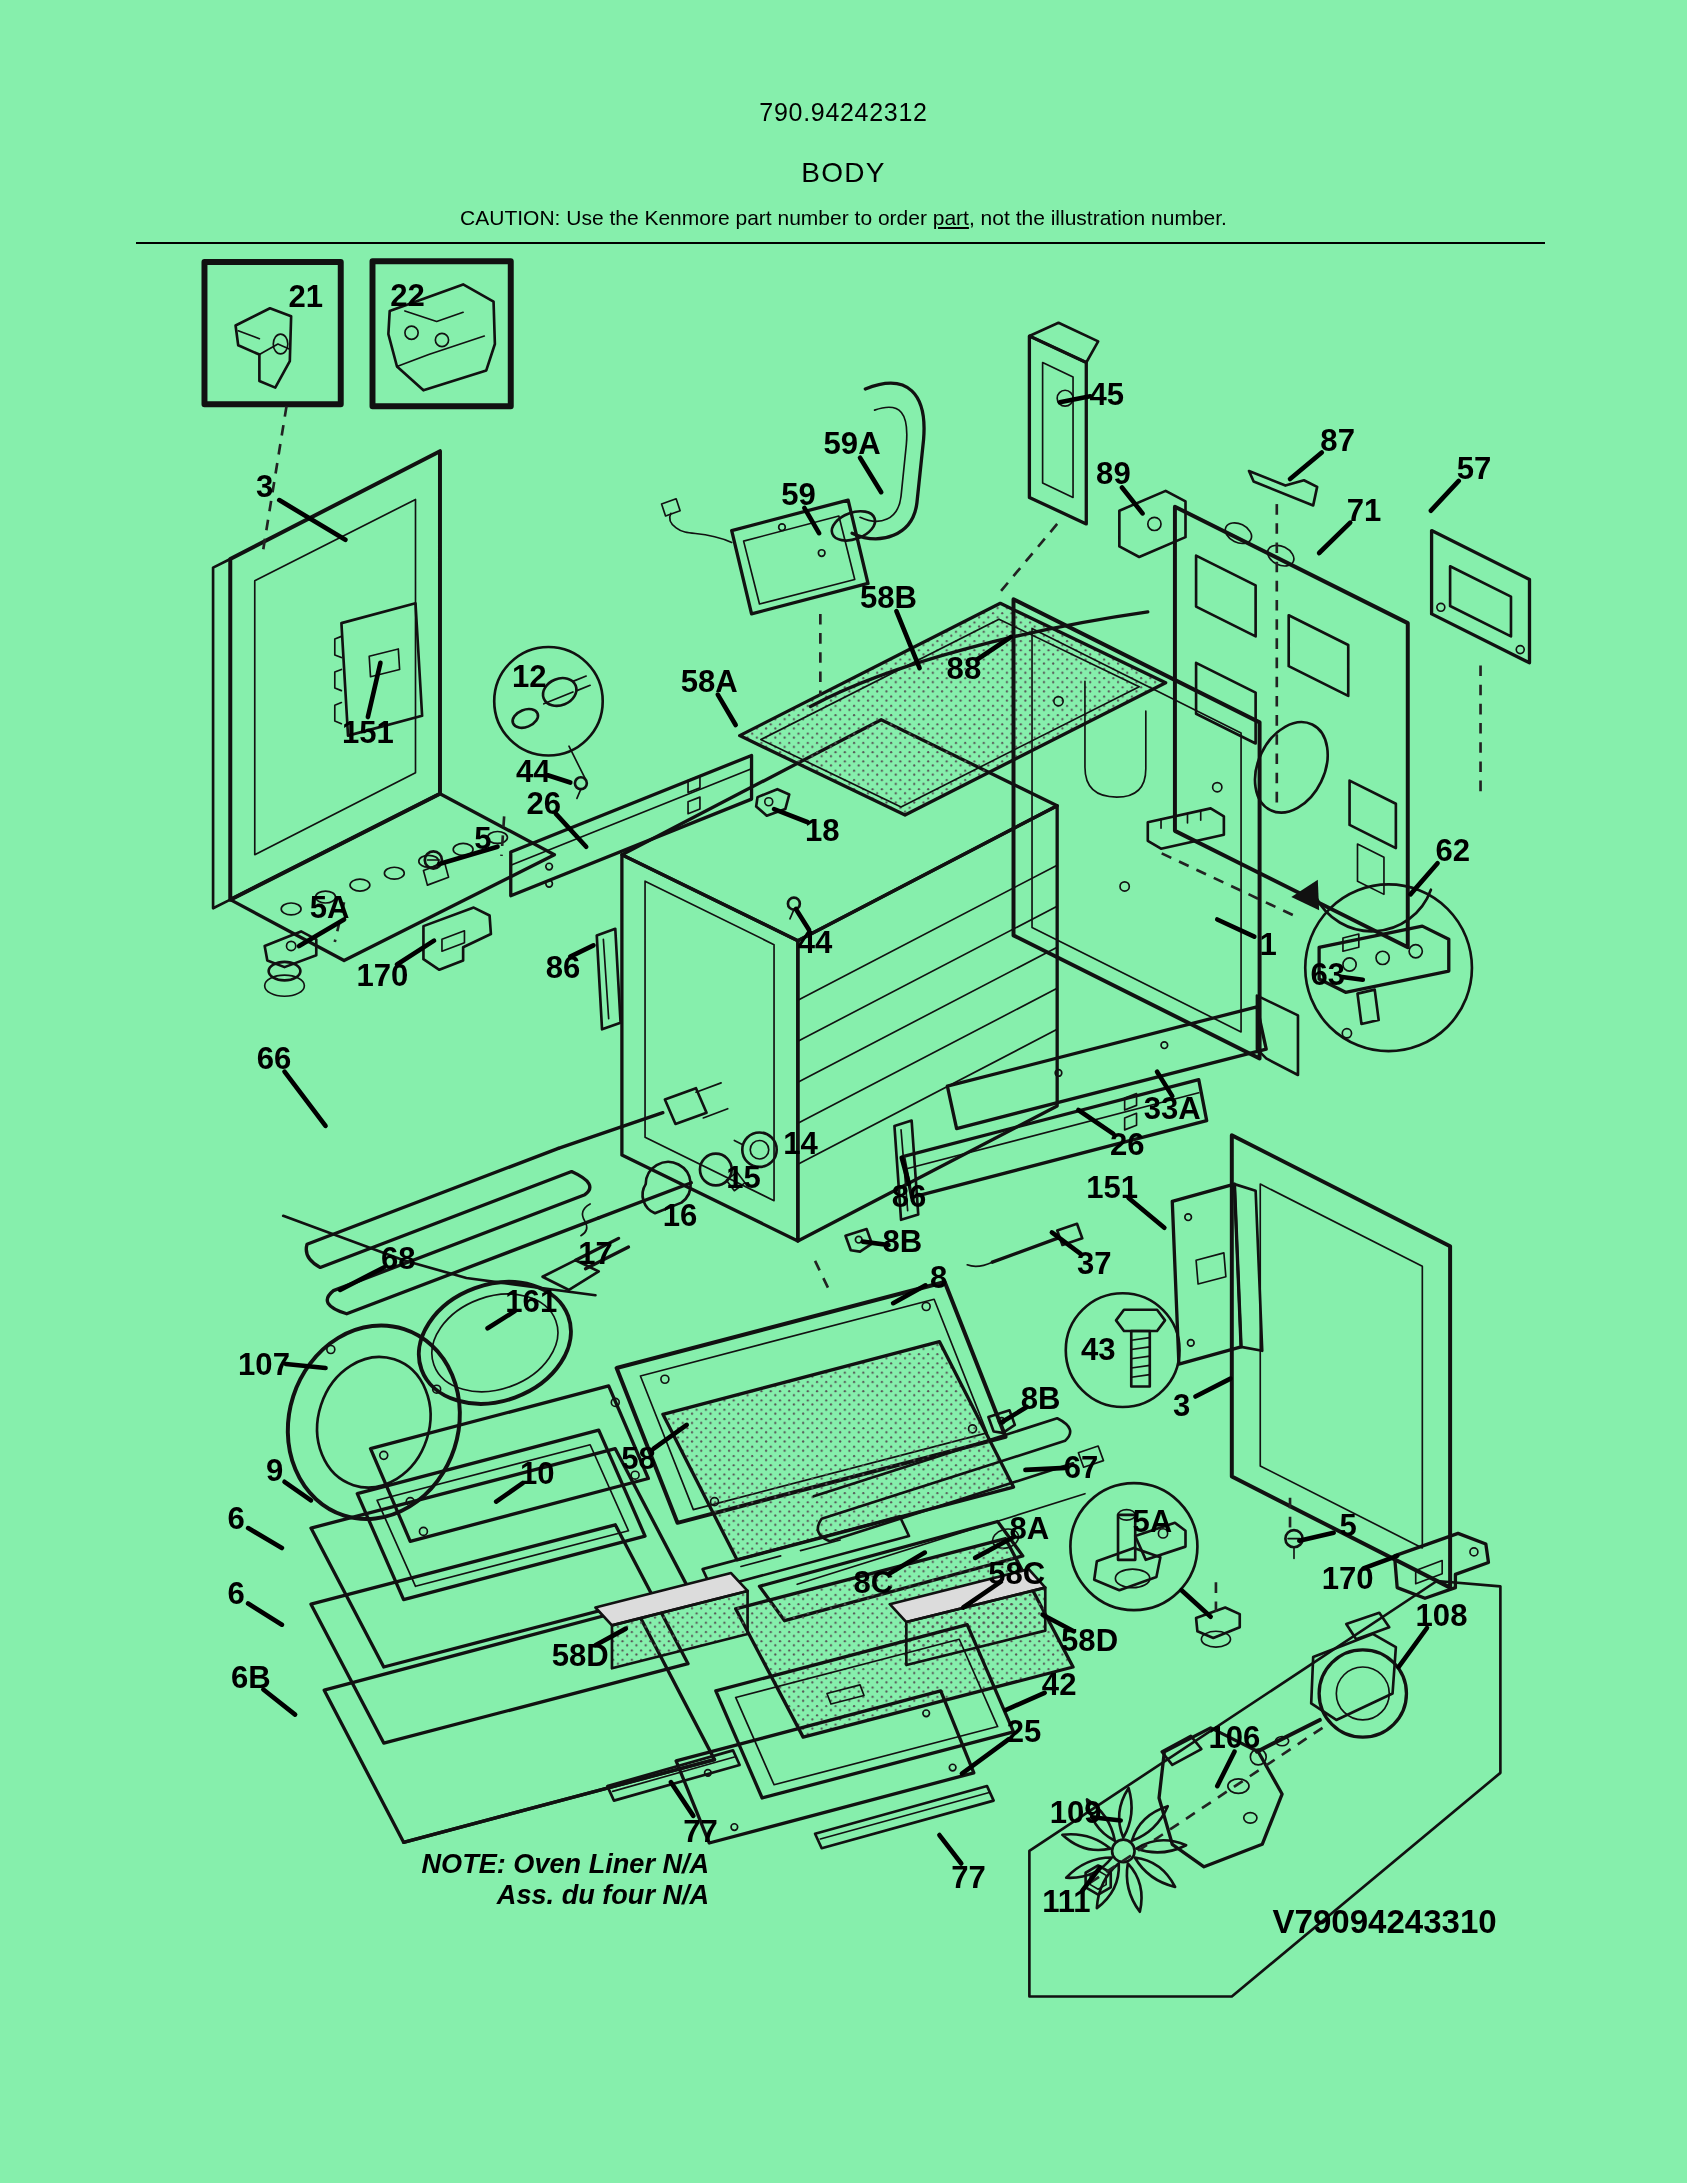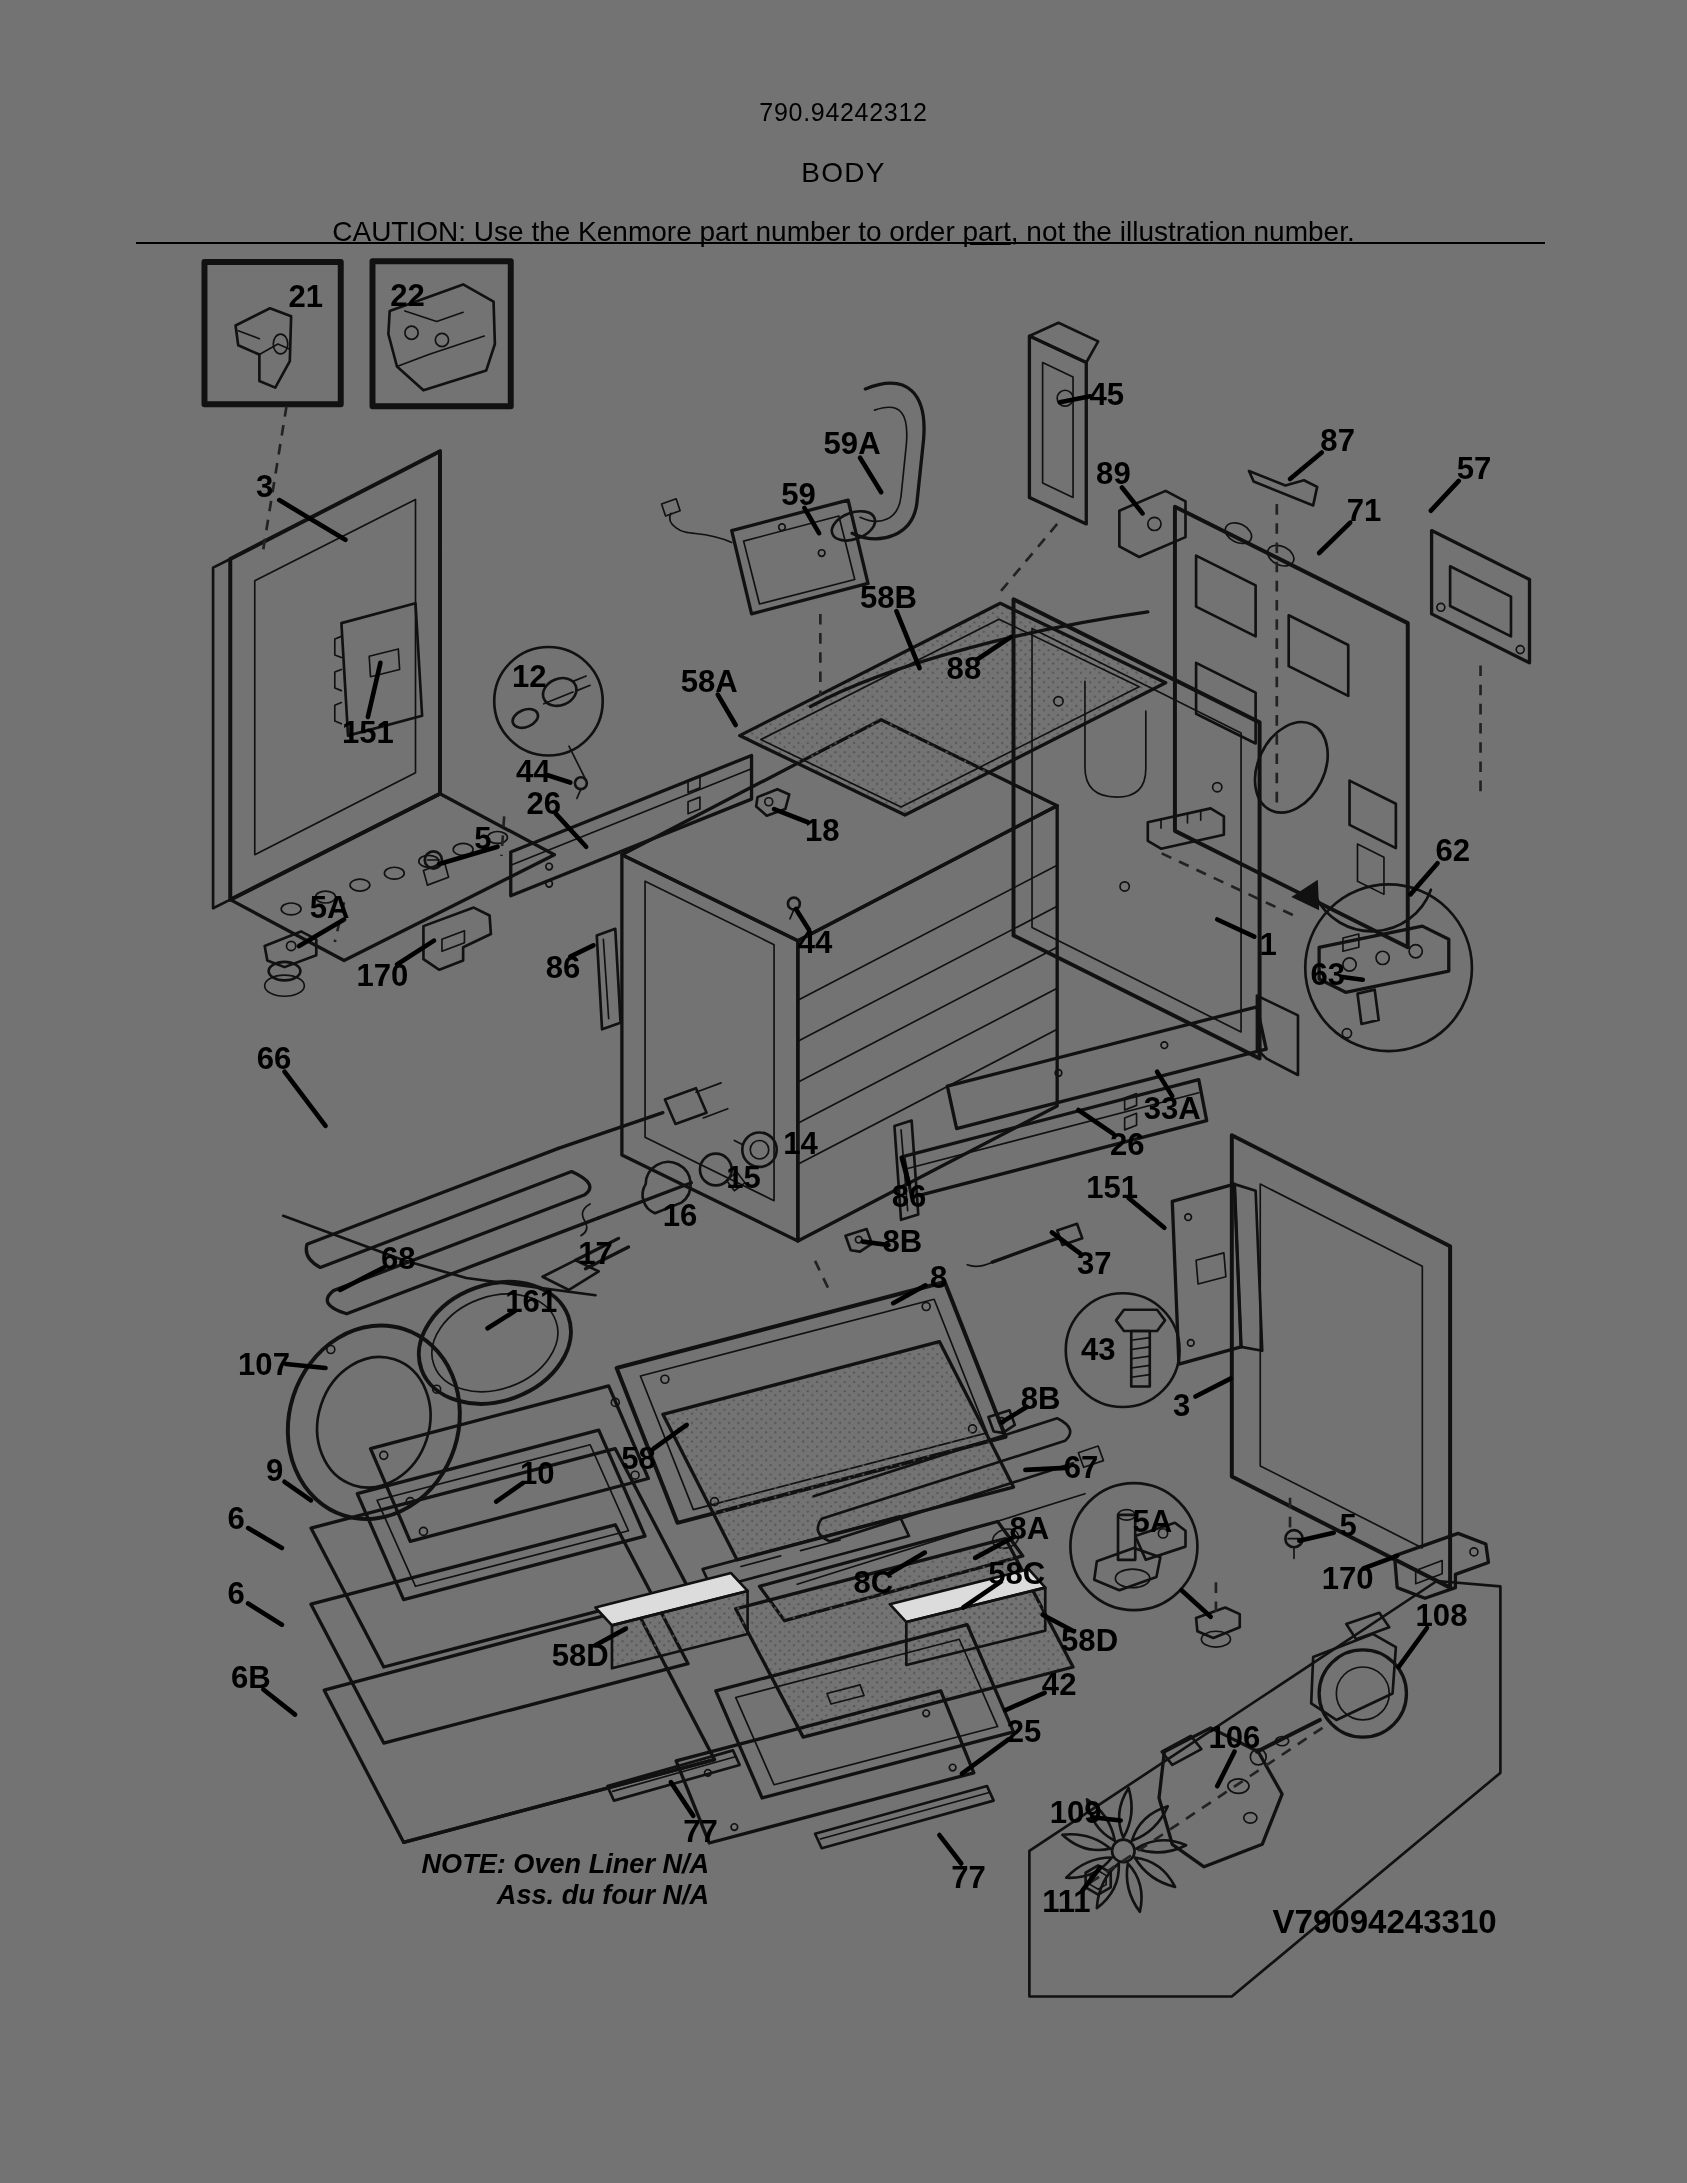--- a/index.html
+++ b/index.html
@@ -1,21 +1,21 @@
 <!DOCTYPE html>
 <html style="font-size:10.6px"><head>
 <meta charset="utf-8">
 <style>
   html,body{margin:0;padding:0;background:#ffffff;}
-  .page{position:relative;width:1687px;height:2183px;background:#737373;overflow:hidden;
+  .page{position:relative;width:1687px;height:2183px;background:#86efac;overflow:hidden;
         font-family:"Liberation Sans",sans-serif;color:#000;}
   .hdr{position:absolute;left:0;width:1687px;text-align:center;}
   .hdr-model{top:98px;font-size:25px;font-weight:400;letter-spacing:0.7px;}
   .hdr-title{top:157px;font-size:28px;font-weight:400;letter-spacing:1.3px;}
-  .hdr-caution{top:216px;font-size:28px;font-weight:400;text-align:center;}
+  .hdr-caution{top:206px;font-size:21px;font-weight:400;text-align:center;}
   .hdr-caution .u{text-decoration:underline;}
   .hdr-rule{position:absolute;top:242px;left:136px;width:1409px;border-top:2.6px solid #000;}
   svg.diagram{position:absolute;left:0;top:0;}
   svg.diagram *{vector-effect:none;}
   .ln{stroke:#111;fill:none;stroke-width:4;stroke-linejoin:round;stroke-linecap:round;}
   .thin{stroke-width:2.5;}
   .mid{stroke-width:5;}
   .thick{stroke-width:6;}
   .xthick{stroke-width:9;}
   .leader{stroke:#000;stroke-width:7;stroke-linecap:round;}

